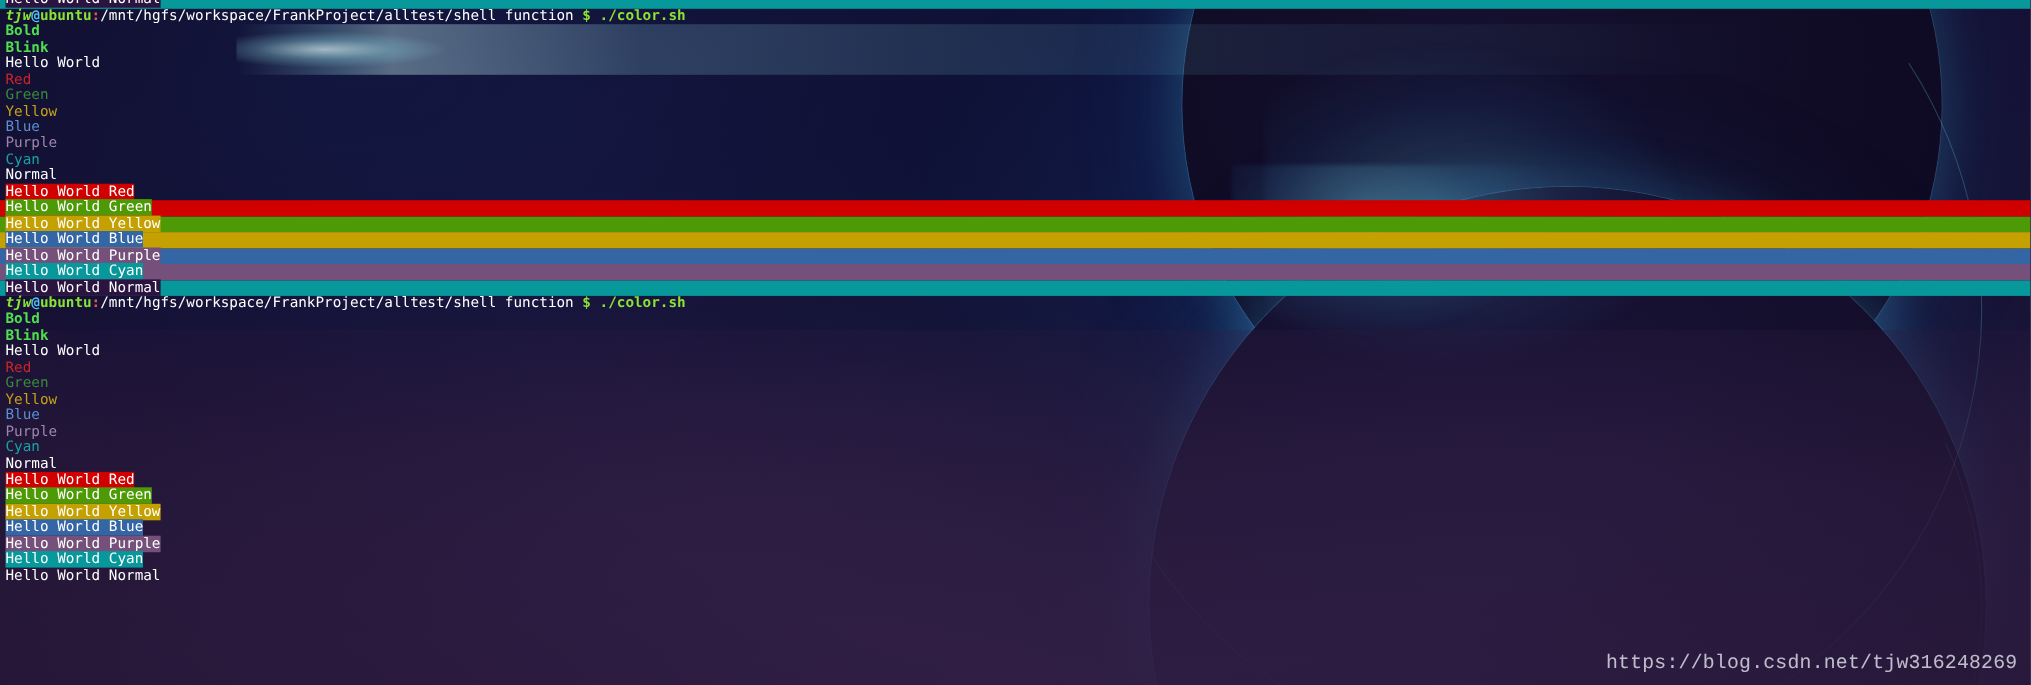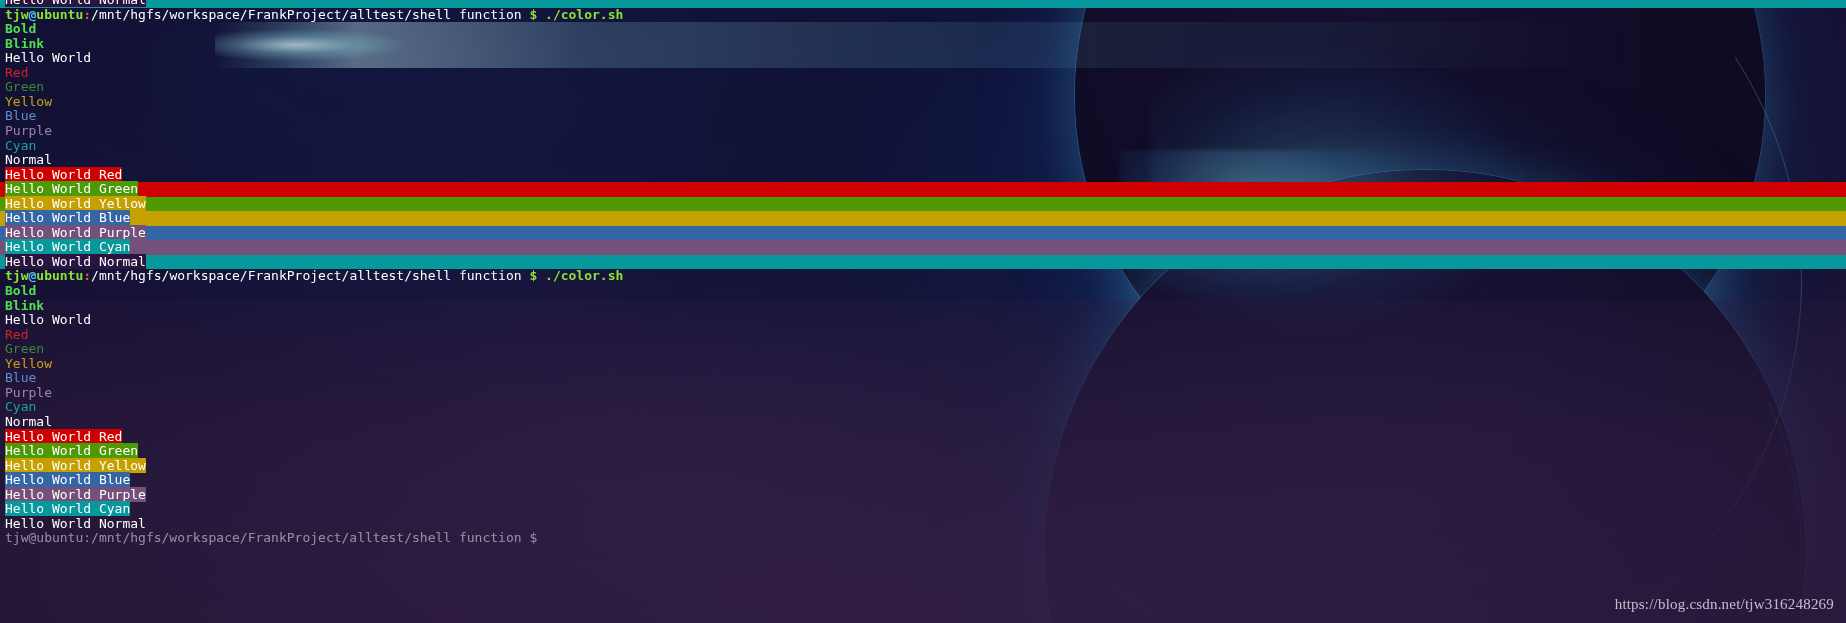--- a/index.html
+++ b/index.html
@@ -83,34 +83,34 @@
     position:relative;height:14.55px;line-height:14.55px;
     font-size:13px;letter-spacing:0px;white-space:pre;
   }
   
   .bleed{position:absolute;left:0;top:0;right:0;bottom:0;}
   .txt{position:relative;padding-left:5px;display:inline-block;}
   .seg{display:inline;}
   .c-bold{color:#4fe04f;font-weight:bold;}
 
   
-  .p-user{color:#8ae234;font-weight:bold;}
+  .p-user{color:#8ae234;font-weight:bold;font-style:italic;}
   .p-at{color:#4fc3f7;font-weight:bold;}
   .p-host{color:#8ae234;font-weight:bold;}
   .p-colon{color:#ef5350;font-weight:bold;}
   .p-path{color:#ffffff;font-weight:normal;}
   .p-dollar{color:#8ae234;font-weight:bold;}
   .p-cmd{color:#8ae234;font-weight:bold;}
 
   .blinkword{animation:bl 1.05s steps(1,end) infinite;}
   @keyframes bl{0%,55%{opacity:1}56%,100%{opacity:1}}
 
   .watermark{
     position:absolute;right:12px;bottom:10px;
-    font-family:Liberation Serif, serif;font-size:15px;
+    font-family:Liberation Mono, monospace;font-size:18px;
     color:rgba(225,225,235,0.82);letter-spacing:0.2px;
   }
 </style>
 </head>
 <body>
 
 <div id="term">
 
   <div class="bg">
     <div class="base"></div>
@@ -159,17 +159,16 @@
       <div class="row" style="position: absolute; left: 0px; right: 0px; top: 385.85px;"><span class="txt"><span class="seg " style="color: rgb(157, 134, 176);">Purple</span></span></div>
       <div class="row" style="position: absolute; left: 0px; right: 0px; top: 400.4px;"><span class="txt"><span class="seg " style="color: rgb(23, 163, 163);">Cyan</span></span></div>
       <div class="row" style="position: absolute; left: 0px; right: 0px; top: 414.95px;"><span class="txt"><span class="seg " style="color: rgb(255, 255, 255);">Normal</span></span></div>
       <div class="row" style="position: absolute; left: 0px; right: 0px; top: 429.5px;"><span class="txt"><span class="seg " style="color: rgb(255, 255, 255); background: rgb(208, 0, 0);">Hello World Red</span></span></div>
       <div class="row" style="position: absolute; left: 0px; right: 0px; top: 444.05px;"><span class="txt"><span class="seg " style="color: rgb(255, 255, 255); background: rgb(78, 154, 6);">Hello World Green</span></span></div>
       <div class="row" style="position: absolute; left: 0px; right: 0px; top: 458.6px;"><span class="txt"><span class="seg " style="color: rgb(255, 255, 255); background: rgb(196, 160, 0);">Hello World Yellow</span></span></div>
       <div class="row" style="position: absolute; left: 0px; right: 0px; top: 473.15px;"><span class="txt"><span class="seg " style="color: rgb(255, 255, 255); background: rgb(52, 101, 164);">Hello World Blue</span></span></div>
       <div class="row" style="position: absolute; left: 0px; right: 0px; top: 487.7px;"><span class="txt"><span class="seg " style="color: rgb(255, 255, 255); background: rgb(117, 80, 123);">Hello World Purple</span></span></div>
       <div class="row" style="position: absolute; left: 0px; right: 0px; top: 502.25px;"><span class="txt"><span class="seg " style="color: rgb(255, 255, 255); background: rgb(6, 152, 154);">Hello World Cyan</span></span></div>
       <div class="row" style="position: absolute; left: 0px; right: 0px; top: 516.8px;"><span class="txt"><span class="seg " style="color: rgb(255, 255, 255);">Hello World Normal</span></span></div>
-      <div class="row" style="position: absolute; left: 0px; right: 0px; top: 531.35px;"><span class="txt" style="opacity: 0.5;"><span class="seg p-path">tjw@ubuntu:/mnt/hgfs/workspace/FrankProject/alltest/shell function $</span></span></div>
     </div>
 
   <div class="watermark">https://blog.csdn.net/tjw316248269</div>
 </div>
 
 </body></html>

